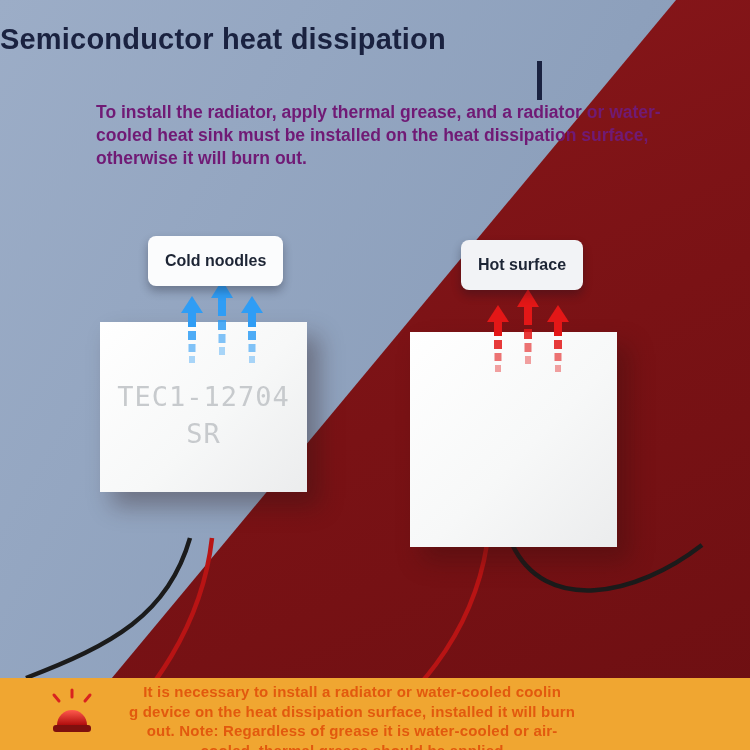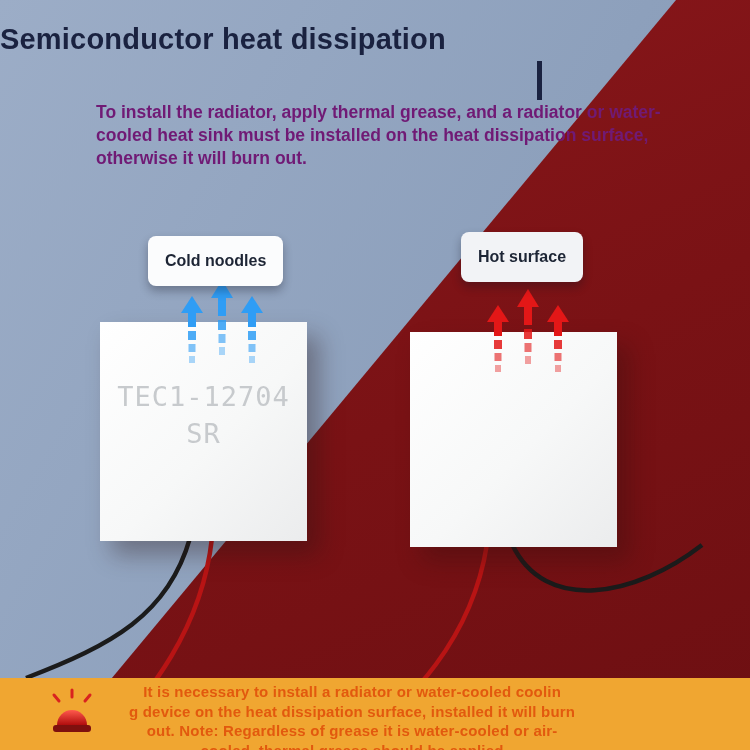--- a/index.html
+++ b/index.html
@@ -17,25 +17,25 @@
   .title{position:absolute;top:22px;left:0;width:100%;text-align:left;
     font-weight:bold;font-size:29px;line-height:35px;color:#1a2240;letter-spacing:.2px;z-index:4;}
   .title-bracket{position:absolute;left:537px;top:61px;width:5px;height:39px;background:#1a2240;z-index:4;}
   .subtitle{position:absolute;left:96px;top:101px;width:568px;
     font-size:17.5px;font-weight:bold;color:#701a75;line-height:23px;z-index:4;}
   
   .pill{position:absolute;padding:16px 17px;border-radius:8px;
     background:#fbfcfd;box-shadow:0 5px 10px rgba(20,20,30,.32);
     font-size:16px;font-weight:bold;color:#1d2535;z-index:5;white-space:nowrap;}
   .pill.cold{left:148px;top:236px;}
-  .pill.hot{left:461px;top:232px;background:#f2f3f6;}
+  .pill.hot{left:461px;top:240px;background:#f2f3f6;}
   
   .module{position:absolute;z-index:2;
     background:linear-gradient(135deg,#ffffff 0%,#f7f8f8 55%,#ebeced 100%);}
-  .module.left{left:100px;top:322px;width:207px;height:219px;
+  .module.left{left:100px;top:322px;width:207px;height:170px;
     box-shadow:12px 14px 22px rgba(40,20,20,.35);}
   .module.right{left:410px;top:332px;width:207px;height:215px;
     box-shadow:12px 14px 22px rgba(60,15,15,.4);}
   .module-text{margin-top:56px;text-align:center;color:#c7cacd;
     font-family:"DejaVu Sans Mono",monospace;font-size:27px;line-height:37px;letter-spacing:1px;}
   
   .wires{position:absolute;left:0;top:0;z-index:1;}
   .arrows{position:absolute;z-index:3;}
   .arrows-cold{left:180px;top:280px;}
   .arrows-hot{left:486px;top:289px;}

